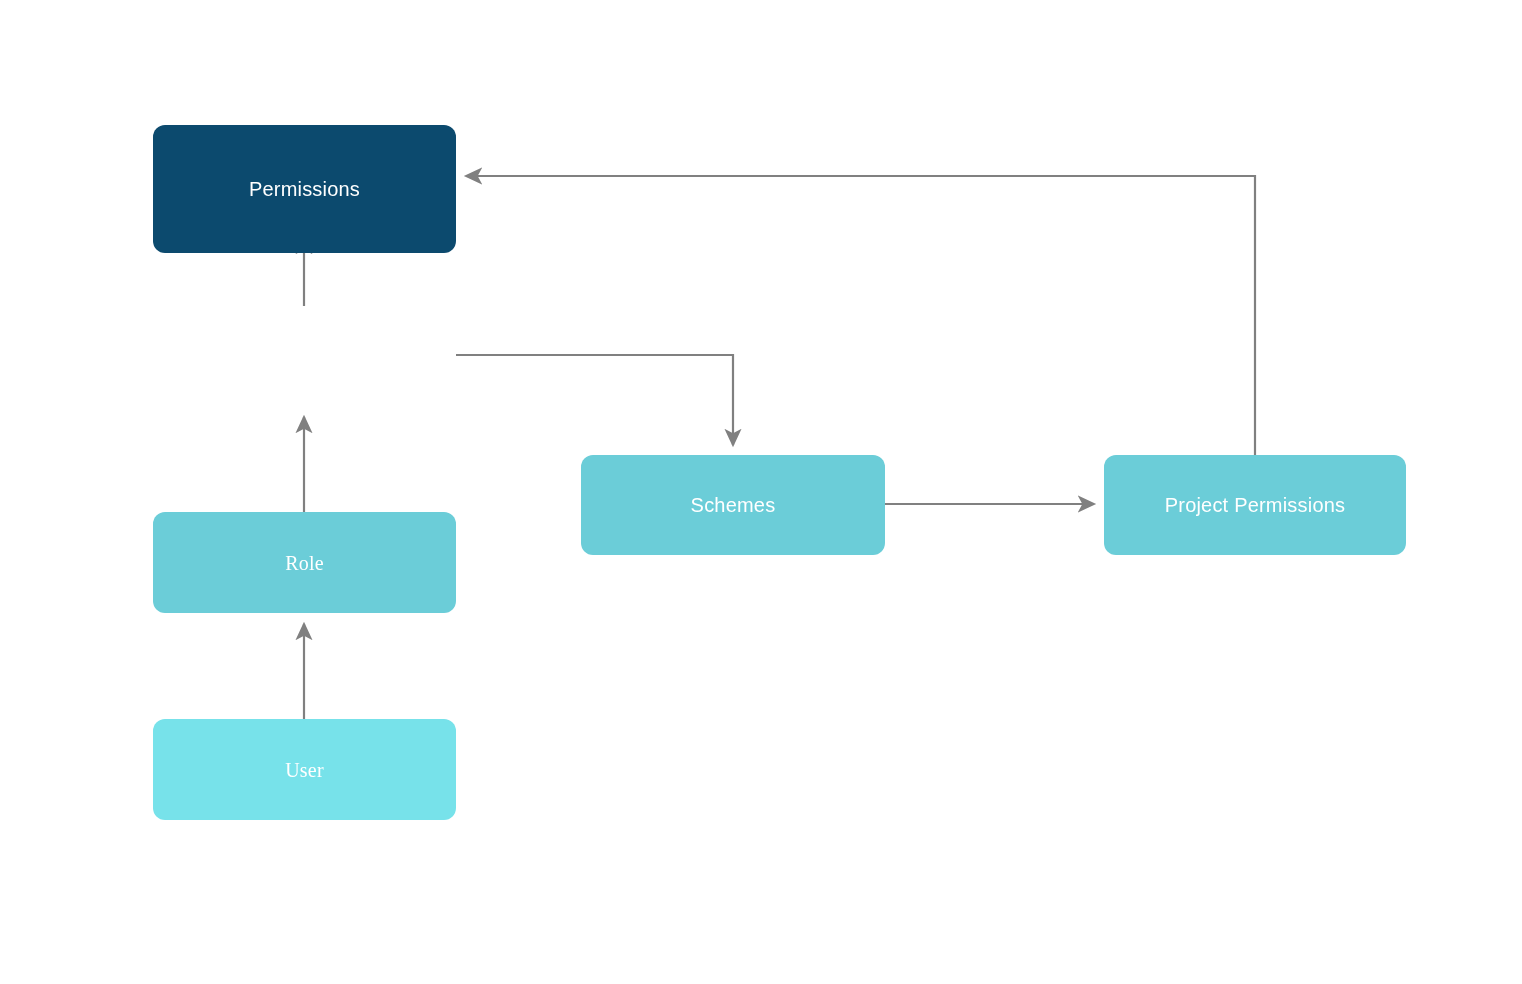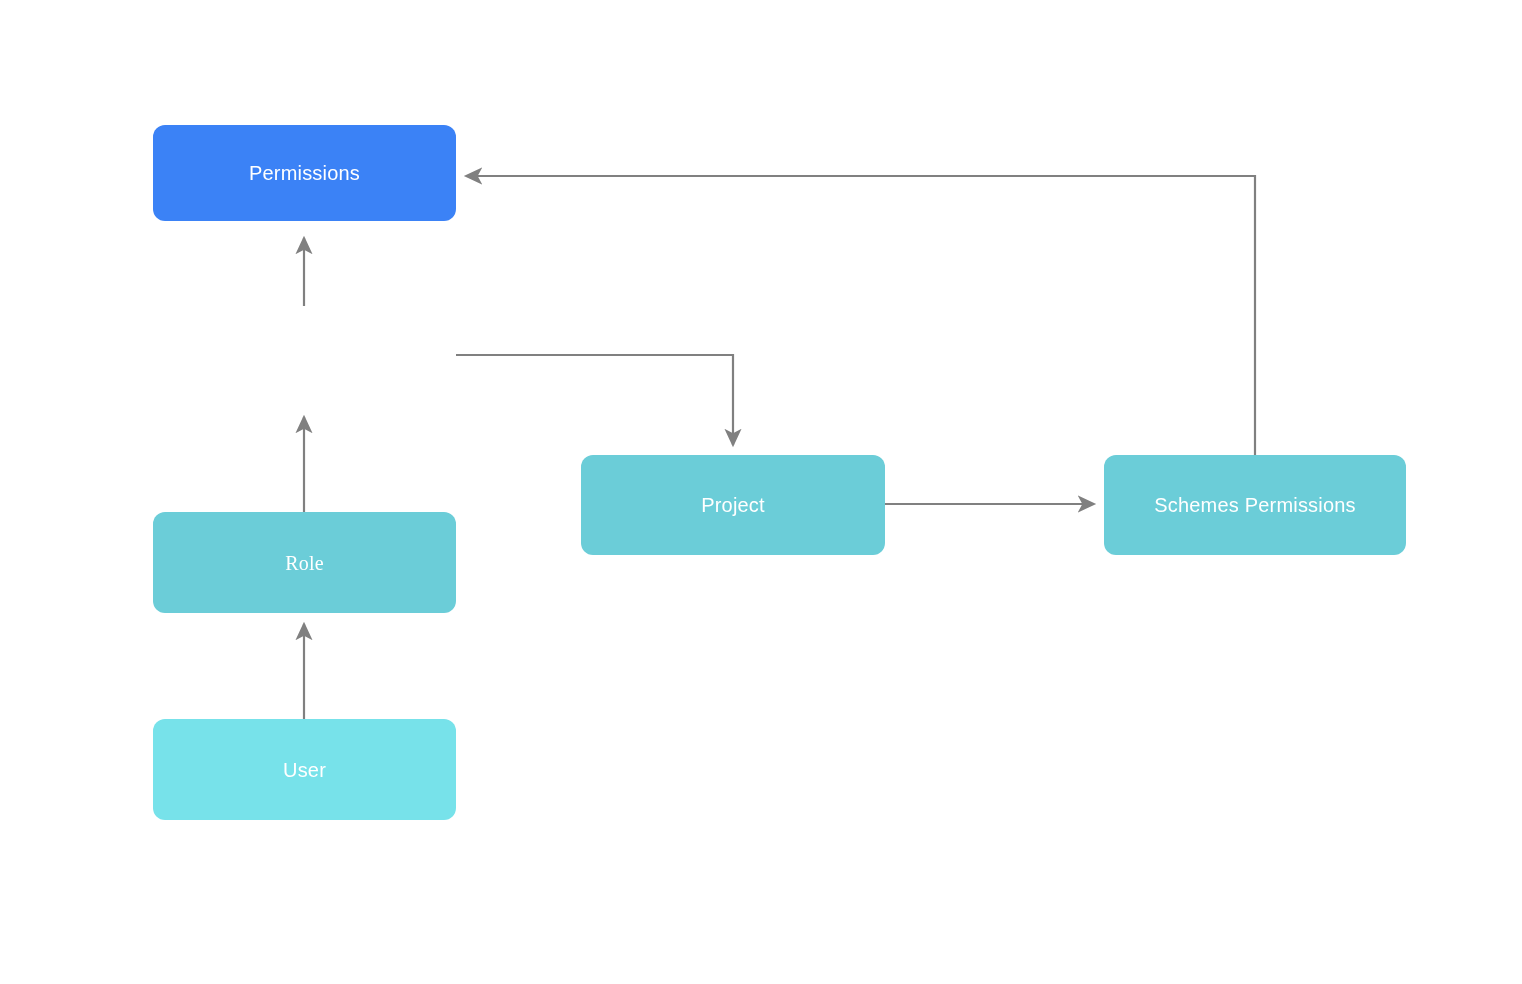--- a/index.html
+++ b/index.html
@@ -64,34 +64,34 @@
 
     <polyline points="304,306 304,238" fill="none" stroke="#808080" stroke-width="2.2" marker-end="url(#arrow-head)"></polyline>
 
     <polyline points="456,355 733,355 733,445" fill="none" stroke="#808080" stroke-width="2.2" stroke-linejoin="miter" marker-end="url(#arrow-head)"></polyline>
 
     <polyline points="885,504 1094,504" fill="none" stroke="#808080" stroke-width="2.2" marker-end="url(#arrow-head)"></polyline>
 
     <polyline points="1255,455 1255,176 466,176" fill="none" stroke="#808080" stroke-width="2.2" stroke-linejoin="miter" marker-end="url(#arrow-head)"></polyline>
   </svg>
 
-  <div class="node" style="left: 153px; top: 125px; width: 303px; height: 96px; background: #3b82f6; color: rgb(255, 255, 255);">
+  <div class="node" style="left: 153px; top: 125px; width: 303px; height: 128px; background: #0c4a6e; color: rgb(255, 255, 255);">
     <span class="node-label">Permissions</span>
   </div>
 
 
   <div class="node" style="left: 153px; top: 512px; width: 303px; height: 101px; background: rgb(107, 205, 216); color: rgb(255, 255, 255); font-family: Liberation Serif, serif;">
     <span class="node-label">Role</span>
   </div>
 
-  <div class="node" style="left: 153px; top: 719px; width: 303px; height: 101px; background: rgb(119, 226, 234); color: rgb(255, 255, 255);">
+  <div class="node" style="left: 153px; top: 719px; width: 303px; height: 101px; background: rgb(119, 226, 234); color: rgb(255, 255, 255); font-family: Liberation Serif, serif;">
     <span class="node-label">User</span>
   </div>
 
   <div class="node" style="left: 581px; top: 455px; width: 304px; height: 100px; background: rgb(107, 205, 216); color: rgb(255, 255, 255);">
-    <span class="node-label">Project</span>
+    <span class="node-label">Schemes</span>
   </div>
 
   <div class="node" style="left: 1104px; top: 455px; width: 302px; height: 100px; background: rgb(107, 205, 216); color: rgb(255, 255, 255);">
-    <span class="node-label">Schemes Permissions</span>
+    <span class="node-label">Project Permissions</span>
   </div>
 
 </div>
 
 </body></html>

